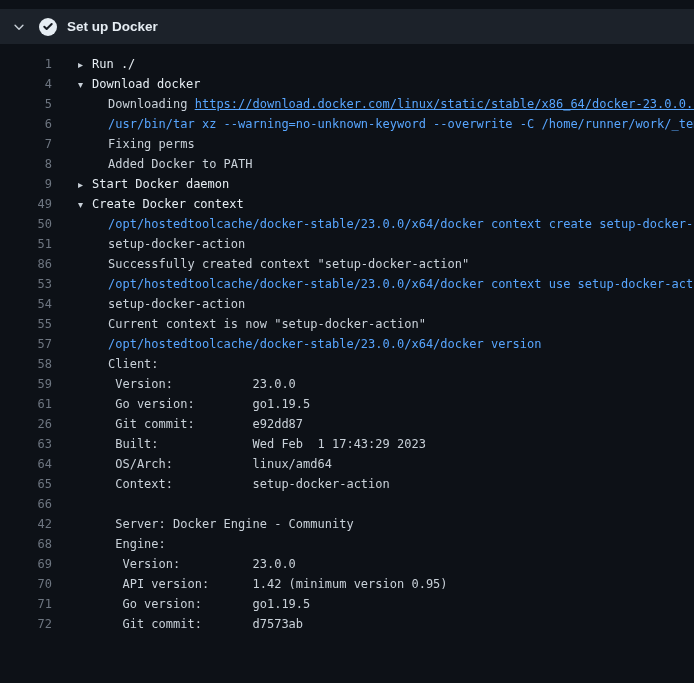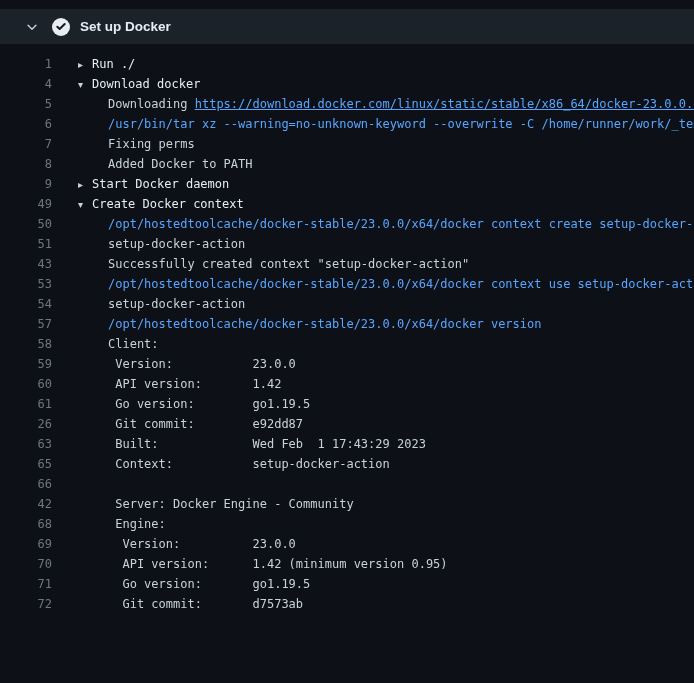--- a/index.html
+++ b/index.html
@@ -7,21 +7,21 @@
     width:694px; height:683px;
     background:var(--bg, #0d1117);
     overflow:hidden;
   }
   .step-header {
     margin-top:9px;
     height:35px;
     background:var(--header-bg, #1c222a);
     display:flex;
     align-items:center;
-    padding:0 25px;
+    padding:0 12px;
     cursor:pointer;
   }
   .chev { width:14px; height:14px; display:flex; align-items:center; justify-content:center; flex:none; }
   .status { margin-left:13px; width:18px; height:18px; display:flex; flex:none; }
   .title {
     margin-left:10px;
     font-family:"Liberation Sans", sans-serif;
     font-size:13.5px;
     font-weight:600;
     color:var(--group-text, #e6edf3);
@@ -78,30 +78,31 @@
       <div class="line"><span class="num">1</span><span class="content"><span class="arrow">▸</span><span class="seg-group">Run ./</span></span></div>
       <div class="line"><span class="num">4</span><span class="content"><span class="arrow">▾</span><span class="seg-group">Download docker</span></span></div>
       <div class="line"><span class="num">5</span><span class="content ind-1"><span class="seg-plain">Downloading </span><span class="seg-link">https://download.docker.com/linux/static/stable/x86_64/docker-23.0.0.tgz</span></span></div>
       <div class="line"><span class="num">6</span><span class="content ind-1"><span class="seg-cmd">/usr/bin/tar xz --warning=no-unknown-keyword --overwrite -C /home/runner/work/_temp/8c93</span></span></div>
       <div class="line"><span class="num">7</span><span class="content ind-1"><span class="seg-plain">Fixing perms</span></span></div>
       <div class="line"><span class="num">8</span><span class="content ind-1"><span class="seg-plain">Added Docker to PATH</span></span></div>
       <div class="line"><span class="num">9</span><span class="content"><span class="arrow">▸</span><span class="seg-group">Start Docker daemon</span></span></div>
       <div class="line"><span class="num">49</span><span class="content"><span class="arrow">▾</span><span class="seg-group">Create Docker context</span></span></div>
       <div class="line"><span class="num">50</span><span class="content ind-1"><span class="seg-cmd">/opt/hostedtoolcache/docker-stable/23.0.0/x64/docker context create setup-docker-action</span></span></div>
       <div class="line"><span class="num">51</span><span class="content ind-1"><span class="seg-plain">setup-docker-action</span></span></div>
-      <div class="line"><span class="num">43</span><span class="content ind-1"><span class="seg-plain">Successfully created context "setup-docker-action"</span></span></div>
+      <div class="line"><span class="num">86</span><span class="content ind-1"><span class="seg-plain">Successfully created context "setup-docker-action"</span></span></div>
       <div class="line"><span class="num">53</span><span class="content ind-1"><span class="seg-cmd">/opt/hostedtoolcache/docker-stable/23.0.0/x64/docker context use setup-docker-action</span></span></div>
       <div class="line"><span class="num">54</span><span class="content ind-1"><span class="seg-plain">setup-docker-action</span></span></div>
+      <div class="line"><span class="num">55</span><span class="content ind-1"><span class="seg-plain">Current context is now "setup-docker-action"</span></span></div>
       <div class="line"><span class="num">57</span><span class="content ind-1"><span class="seg-cmd">/opt/hostedtoolcache/docker-stable/23.0.0/x64/docker version</span></span></div>
       <div class="line"><span class="num">58</span><span class="content ind-1"><span class="seg-plain">Client:</span></span></div>
       <div class="line"><span class="num">59</span><span class="content ind-1"><span class="seg-plain"> Version:           23.0.0</span></span></div>
-      <div class="line"><span class="num">60</span><span class="content ind-1"><span class="seg-plain"> API version:       1.42</span></span></div>
       <div class="line"><span class="num">61</span><span class="content ind-1"><span class="seg-plain"> Go version:        go1.19.5</span></span></div>
       <div class="line"><span class="num">26</span><span class="content ind-1"><span class="seg-plain"> Git commit:        e92dd87</span></span></div>
       <div class="line"><span class="num">63</span><span class="content ind-1"><span class="seg-plain"> Built:             Wed Feb  1 17:43:29 2023</span></span></div>
+      <div class="line"><span class="num">64</span><span class="content ind-1"><span class="seg-plain"> OS/Arch:           linux/amd64</span></span></div>
       <div class="line"><span class="num">65</span><span class="content ind-1"><span class="seg-plain"> Context:           setup-docker-action</span></span></div>
       <div class="line"><span class="num">66</span><span class="content ind-1"><span class="seg-plain"></span></span></div>
       <div class="line"><span class="num">42</span><span class="content ind-1"><span class="seg-plain"> Server: Docker Engine - Community</span></span></div>
       <div class="line"><span class="num">68</span><span class="content ind-1"><span class="seg-plain"> Engine:</span></span></div>
       <div class="line"><span class="num">69</span><span class="content ind-1"><span class="seg-plain">  Version:          23.0.0</span></span></div>
       <div class="line"><span class="num">70</span><span class="content ind-1"><span class="seg-plain">  API version:      1.42 (minimum version 0.95)</span></span></div>
       <div class="line"><span class="num">71</span><span class="content ind-1"><span class="seg-plain">  Go version:       go1.19.5</span></span></div>
       <div class="line"><span class="num">72</span><span class="content ind-1"><span class="seg-plain">  Git commit:       d7573ab</span></span></div>
     </div>
 </div>

